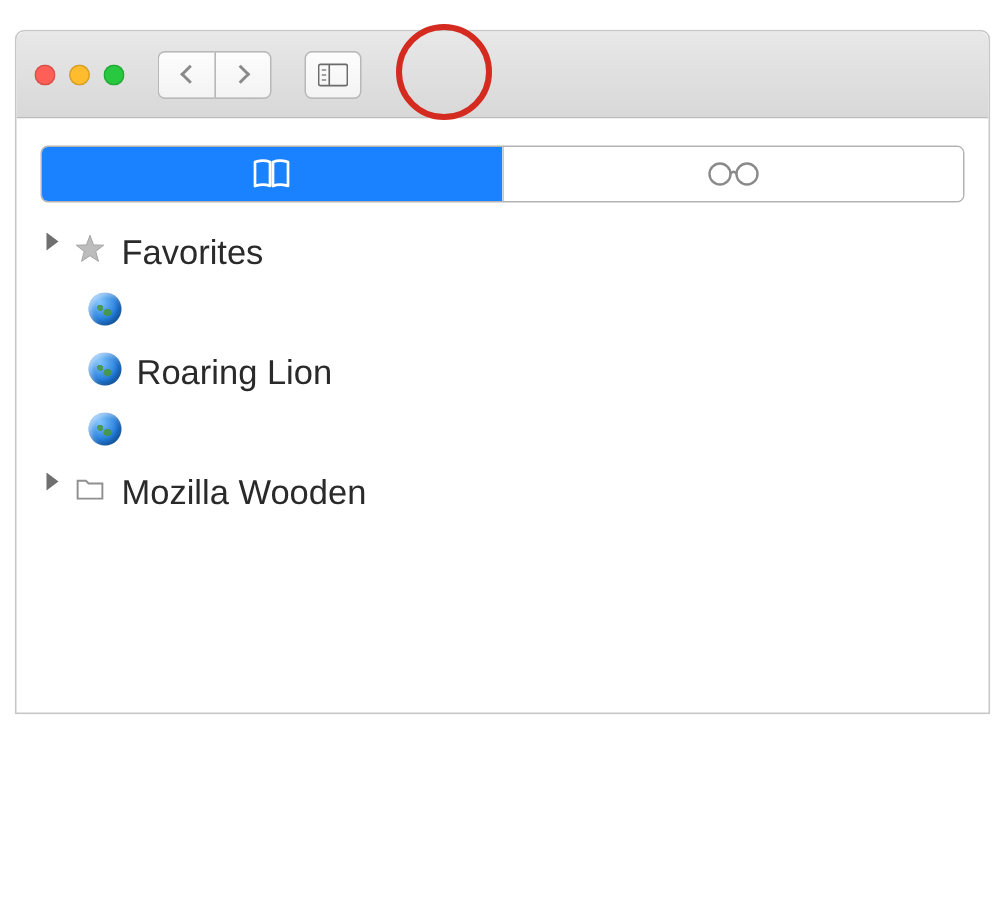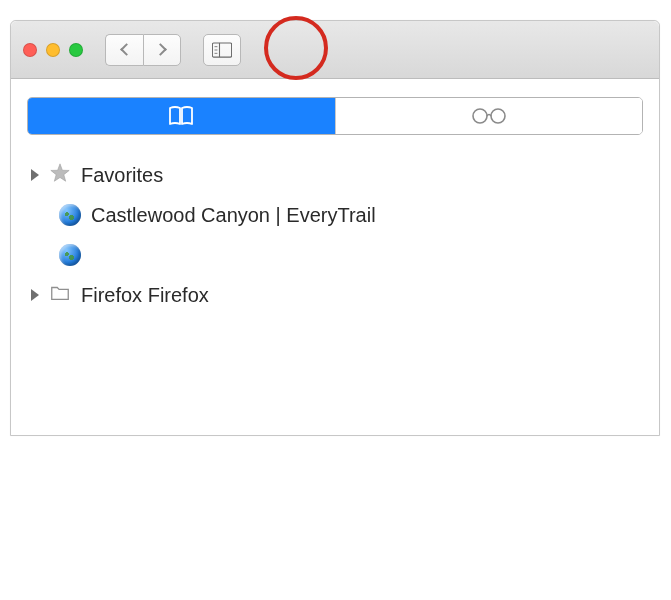--- a/index.html
+++ b/index.html
@@ -101,25 +101,25 @@
     }
     .seg-half:not(.active) {
       background: #fff;
       border-left: 1px solid #c8c8c8;
     }
     .seg-half svg { display:block; }
 
     .list { }
     .row {
       display: flex;
-      align-items: center;
+      align-items: flex-start;
       height: 40px;
       gap: 10px;
       padding-left: 4px;
-      font-size: 20px;
+      font-size: 23px;
       color: #2a2a2a;
       white-space: nowrap;
       overflow: hidden;
     }
     .row .label {
       overflow: hidden;
       text-overflow: ellipsis;
     }
     .tri {
       width: 0; height: 0;
@@ -209,37 +209,42 @@
               <path d="M12 2 L14.6 9 L22 9.2 L16.2 13.8 L18.2 21 L12 16.9 L5.8 21 L7.8 13.8 L2 9.2 L9.4 9 Z" fill="#bcbcbc" stroke="#9a9a9a" stroke-width="0.6"></path>
             </svg>
         </span>
         <span class="label">Favorites</span>
       </div>
 
       <div class="row">
         <span class="tri placeholder"></span>
         <span class="indent none"></span>
         <span class="globe-icon"></span>
-        <span class="label">Castlewood Canyon | EveryTrail</span>
-      </div>
-
+      </div>
+
+      <div class="row">
+        <span class="tri placeholder"></span>
+        <span class="indent none"></span>
+        <span class="globe-icon"></span>
+        <span class="label">Roaring Lion</span>
+      </div>
 
       <div class="row">
         <span class="tri placeholder"></span>
         <span class="indent none"></span>
         <span class="globe-icon"></span>
       </div>
 
       <div class="row">
         <span class="tri"></span>
         <span class="folder-icon">
           <svg viewBox="0 0 24 24">
               <path d="M3 6 L9 6 L11 8 L21 8 L21 19 L3 19 Z" fill="#ffffff" stroke="#8f8f8f" stroke-width="1.4"></path>
             </svg>
         </span>
-        <span class="label">Firefox Firefox</span>
+        <span class="label">Mozilla Wooden</span>
       </div>
 
     </div>
   </div>
 </div>
 
 <div class="highlight-circle"></div>
 
 </body></html>

